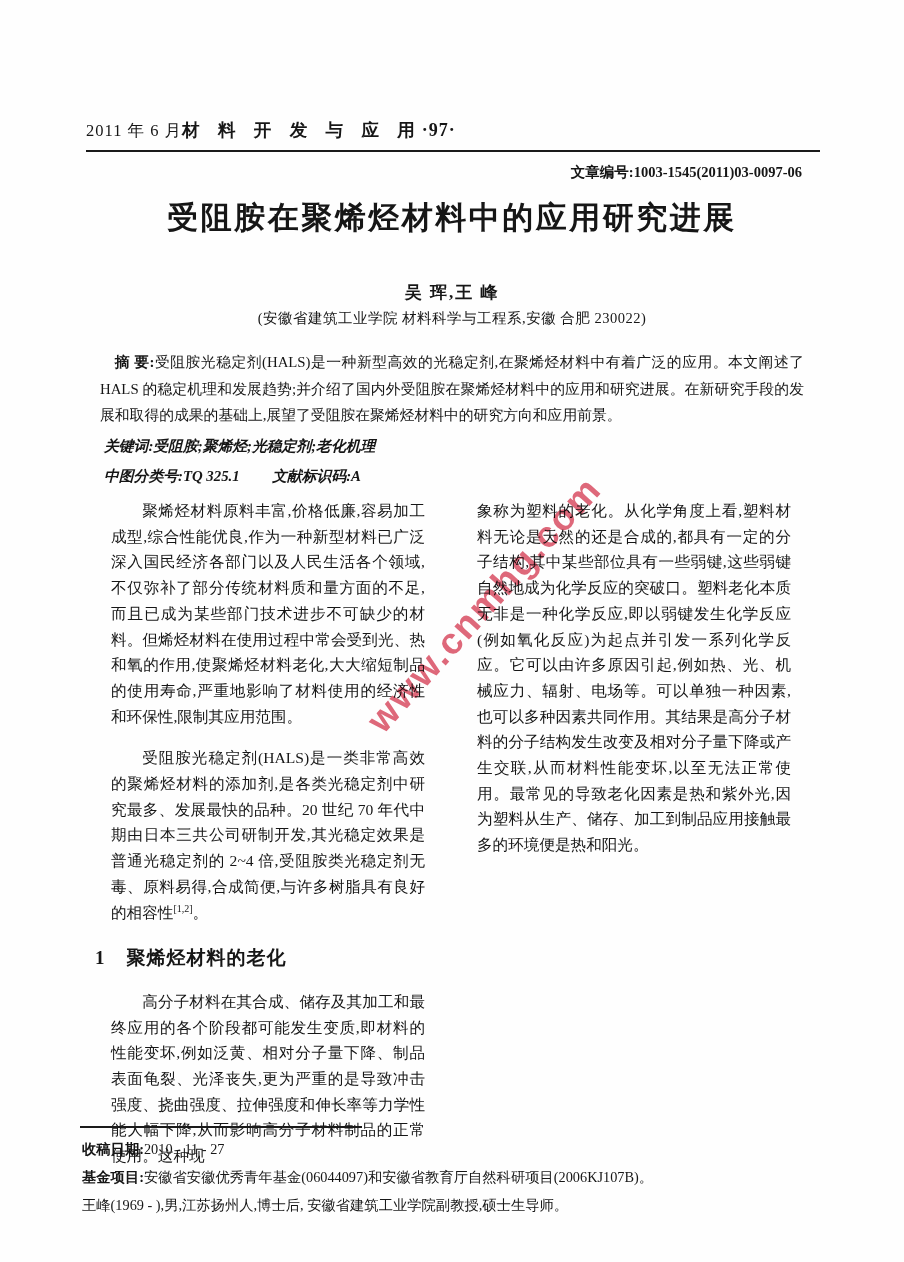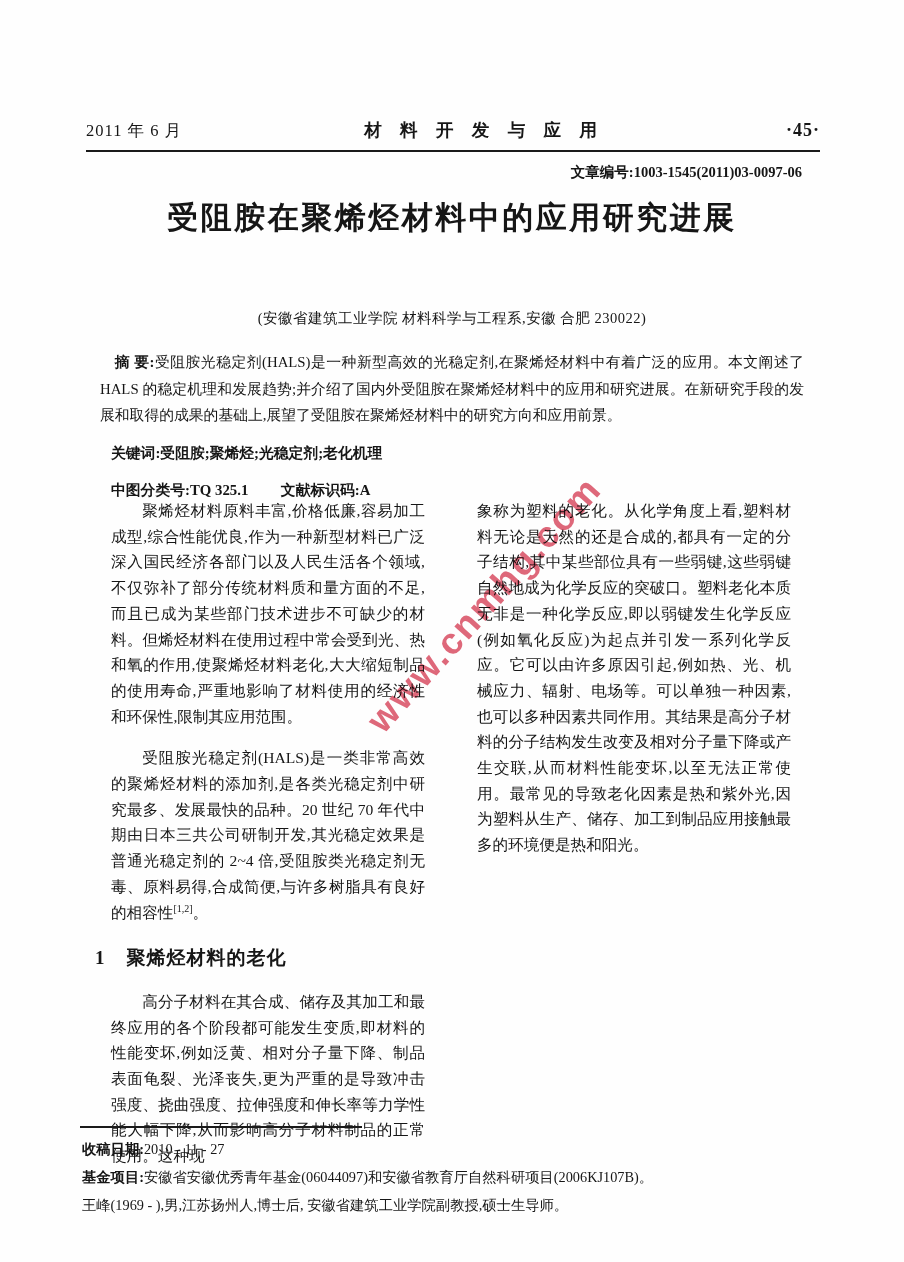--- a/index.html
+++ b/index.html
@@ -8,21 +8,21 @@
     width:904px;height:1262px;
     margin:0 auto;
     background:#fefefe;
     color:#161616;
     font-family:"Liberation Serif","DejaVu Serif",serif;
     overflow:hidden;
   }
   
   .header-row{
     position:absolute;top:118px;left:86px;right:84px;
-    display:flex;align-items:baseline;justify-content:space-between;
+    display:flex;align-items:baseline;
     font-size:17px;
   }
   .header-date{font-size:16.5px;letter-spacing:1px;}
   .header-journal{font-weight:bold;font-size:17.5px;letter-spacing:7px;}
   .header-pageno{font-weight:bold;font-size:18px;letter-spacing:1px;}
   .header-rule{
     position:absolute;top:150px;left:86px;right:84px;height:2px;background:#1a1a1a;
   }
   .article-id{
     position:absolute;top:163px;right:102px;
@@ -41,21 +41,21 @@
     position:absolute;top:309px;left:0;width:100%;
     text-align:center;font-size:14.5px;letter-spacing:0.5px;
   }
   
   .abstract-block{
     position:absolute;top:349px;left:100px;width:704px;
     font-size:14.8px;line-height:26.6px;text-align:justify;
   }
   .abstract-p{margin:0;text-indent:1em;}
   .bold{font-weight:bold;}
-  .kw-line,.clc-line{margin:11px;font-weight:bold;}
+  .kw-line,.clc-line{margin:4px;font-weight:bold;font-style:italic;}
   .clc-gap{display:inline-block;width:2.2em;}
   
   .body-cols{
     position:absolute;top:482px;left:95px;width:712px;
     display:flex;justify-content:space-between;
   }
   .col{
     width:346px;
     font-size:15.6px;line-height:25.7px;text-align:justify;
   }
@@ -94,26 +94,27 @@
   .footer-block p{margin:0;}
 </style>
 </head>
 <body>
 
 <div class="page">
 
   <div class="header-row">
     <span class="header-date">2011 年 6 月</span>
     <span class="header-journal">材 料 开 发 与 应 用</span>
-    <span class="header-pageno">·45·</span>
+    <span class="header-pageno">·97·</span>
   </div>
   <div class="header-rule"></div>
   <div class="article-id">文章编号:1003-1545(2011)03-0097-06</div>
 
   <div class="paper-title">受阻胺在聚烯烃材料中的应用研究进展</div>
+  <div class="paper-authors">吴  珲,王  峰</div>
   <div class="paper-affil">(安徽省建筑工业学院 材料科学与工程系,安徽 合肥  230022)</div>
 
   <div class="abstract-block">
     <p class="abstract-p"><span class="bold">摘  要:</span><span>受阻胺光稳定剂(HALS)是一种新型高效的光稳定剂,在聚烯烃材料中有着广泛的应用。本文阐述了 HALS 的稳定机理和发展趋势;并介绍了国内外受阻胺在聚烯烃材料中的应用和研究进展。在新研究手段的发展和取得的成果的基础上,展望了受阻胺在聚烯烃材料中的研究方向和应用前景。</span></p>
     <p class="kw-line"><span>关键词:</span><span>受阻胺;聚烯烃;光稳定剂;老化机理</span></p>
     <p class="clc-line"><span>中图分类号:</span><span>TQ 325.1</span><span class="clc-gap"></span><span>文献标识码:</span><span>A</span></p>
   </div>
 
   <div class="body-cols">
     <div class="col">

